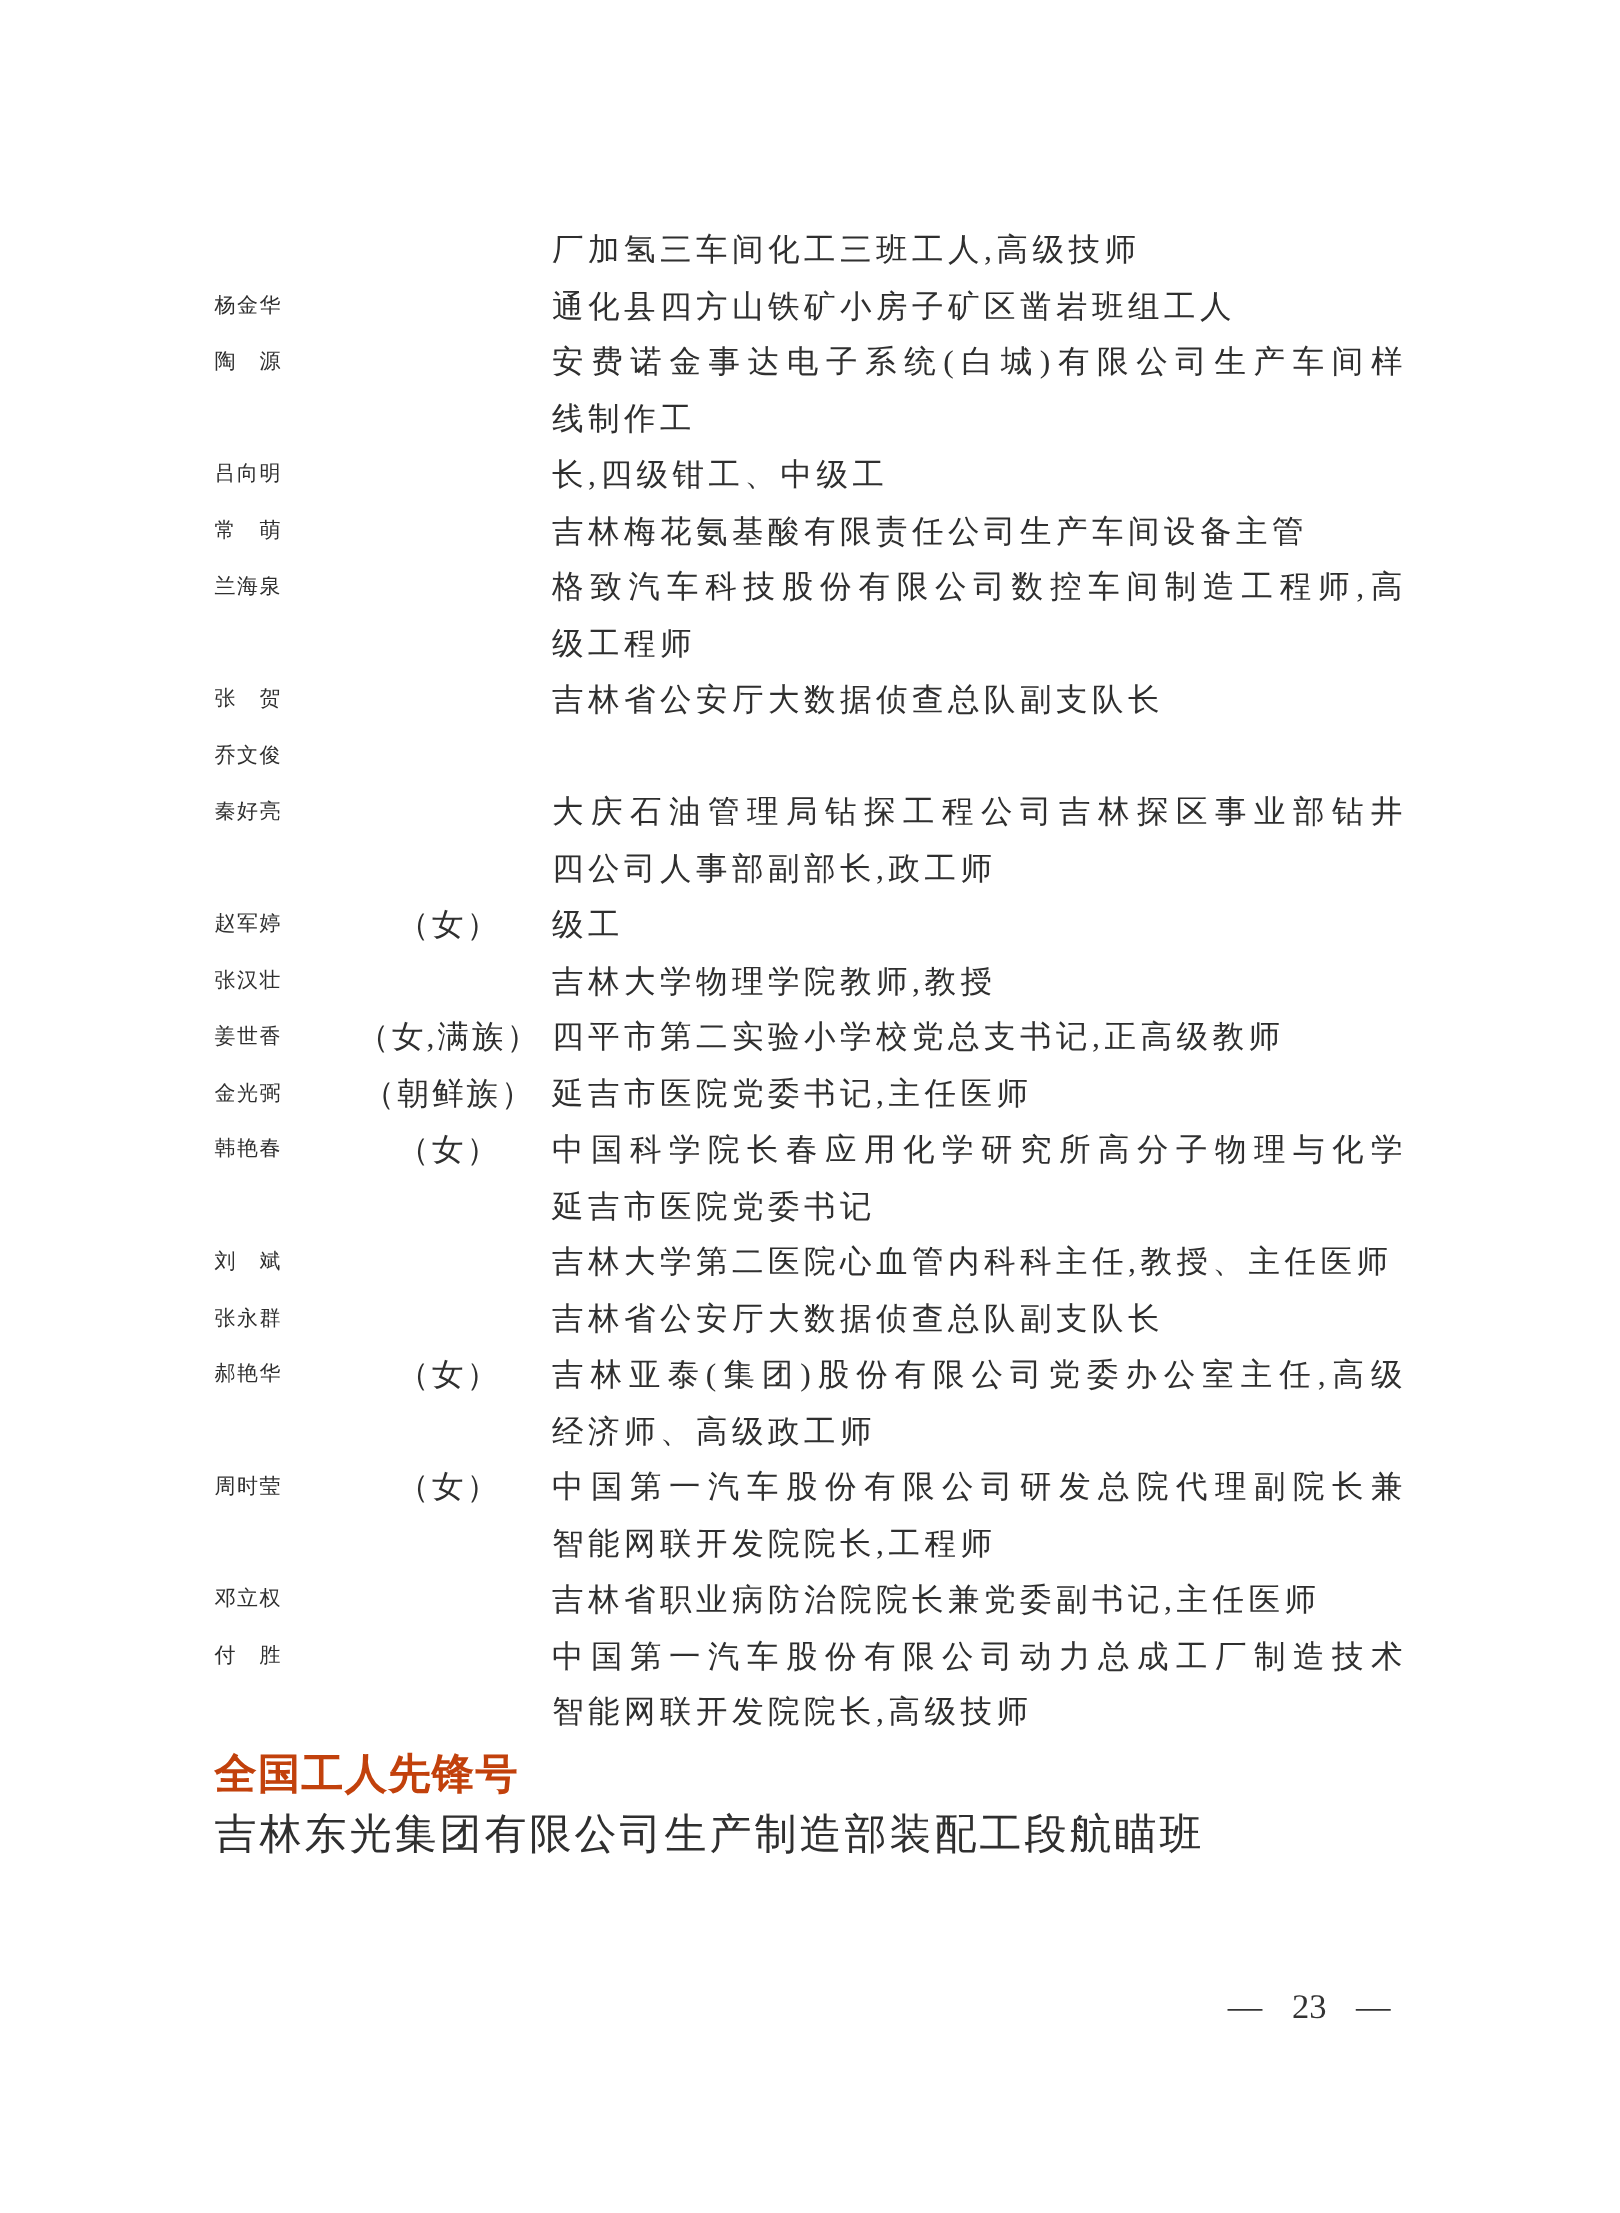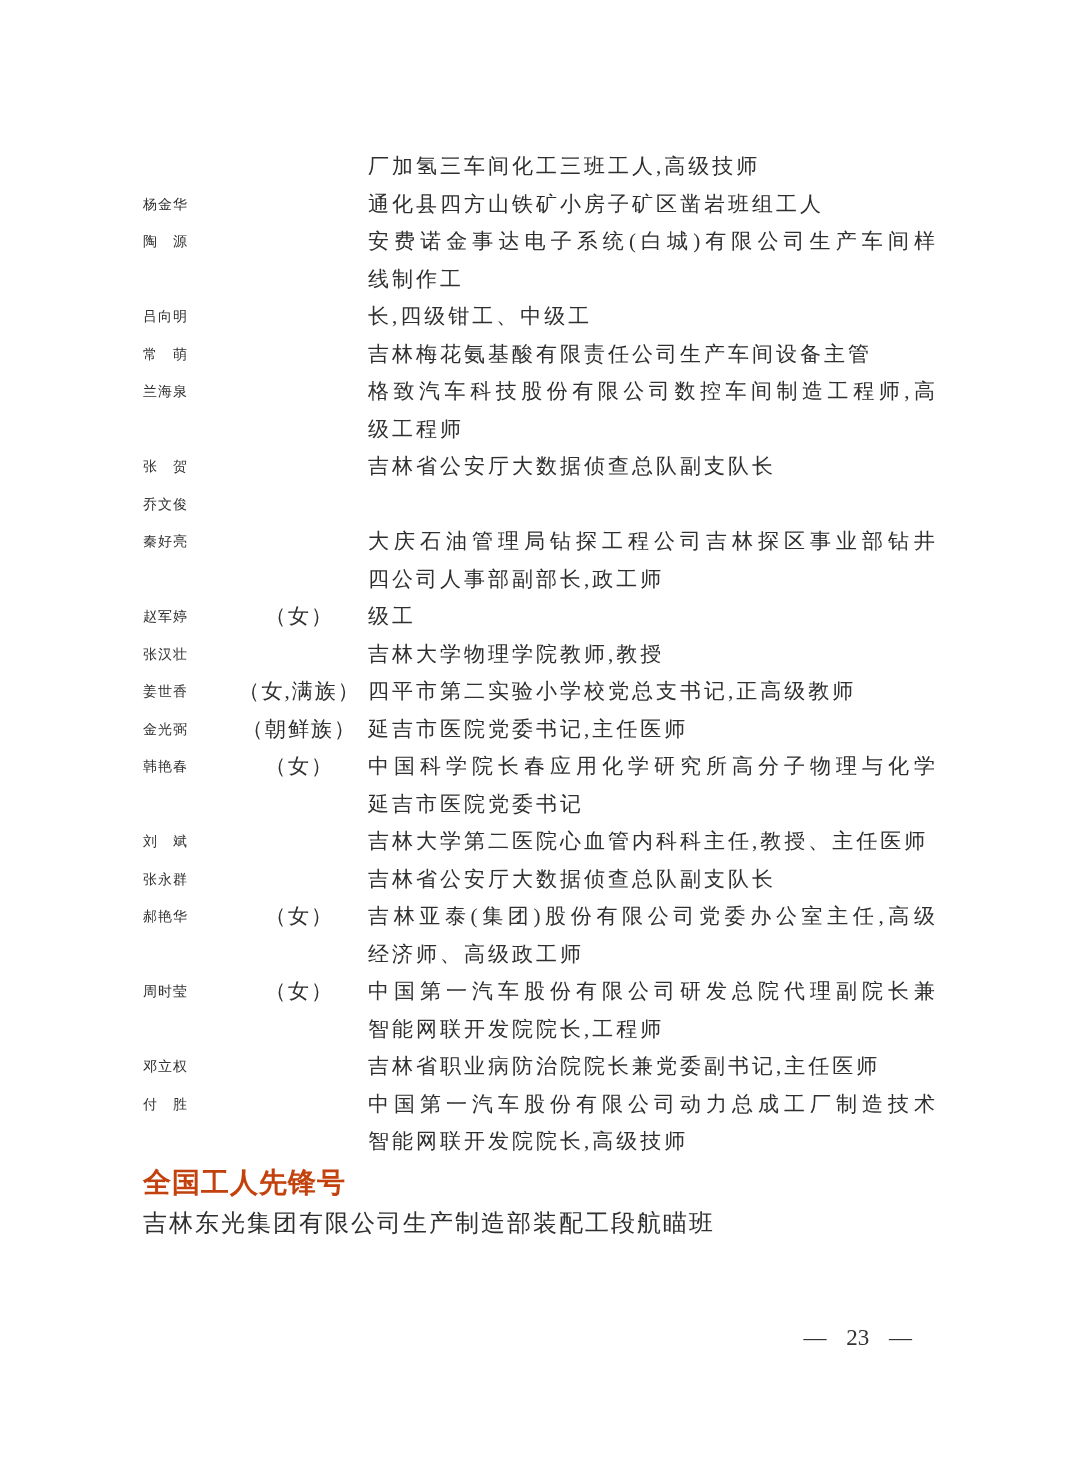--- a/index.html
+++ b/index.html
@@ -65,29 +65,29 @@
   .heading {
     font-family: "Liberation Sans", sans-serif;
     font-weight: bold;
     font-size: 28px;
     line-height: 44px;
     letter-spacing: 1px;
     color: #c2410c;
     margin-top: 0px;
   }
   .footer-line {
-    font-size: 24px;
+    font-size: 28px;
     line-height: 37.5px;
     letter-spacing: 2px;
     color: #2f2f2f;
   }
   .pagenum {
     position: absolute;
     top: 1323px;
-    right: 168px;
+    right: 153px;
     font-size: 23px;
     line-height: 30px;
     color: #333333;
     word-spacing: 14px;
     white-space: pre;
   }
 </style>
 </head>
 <body>
 

